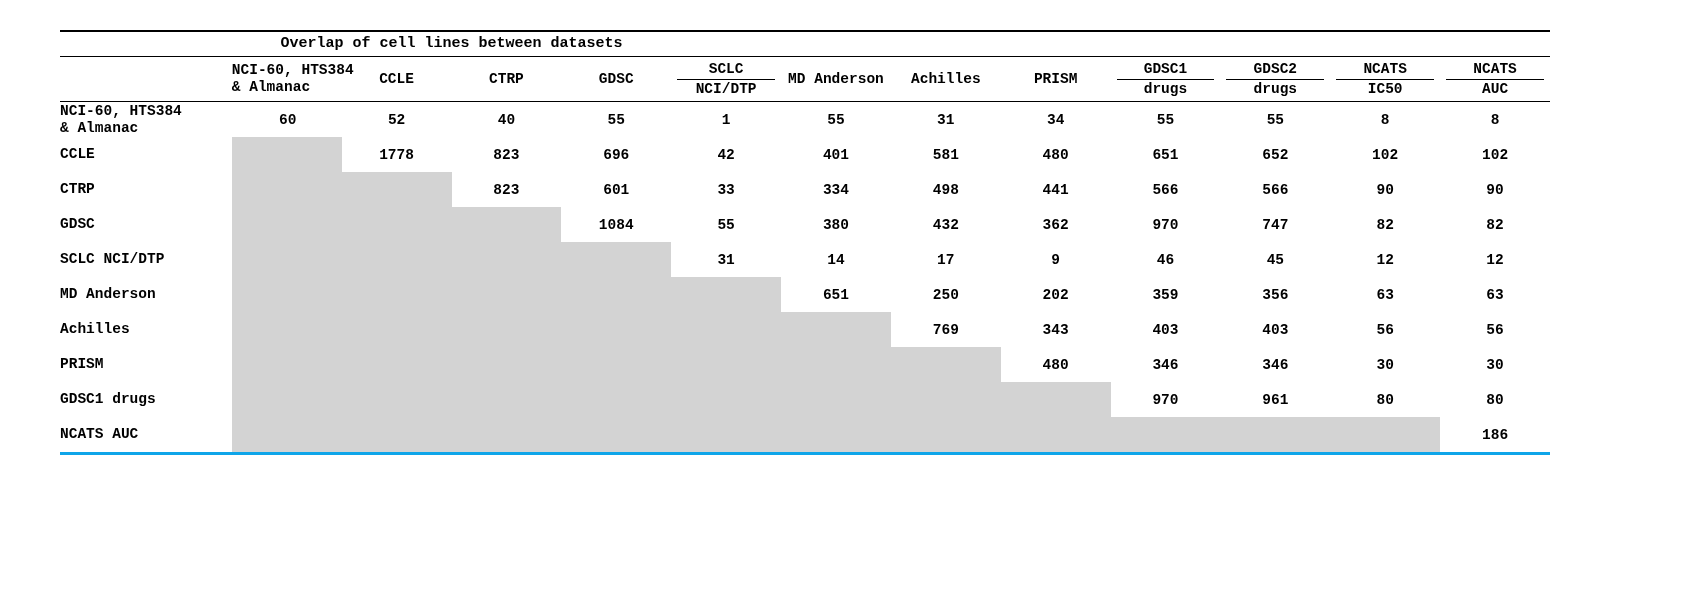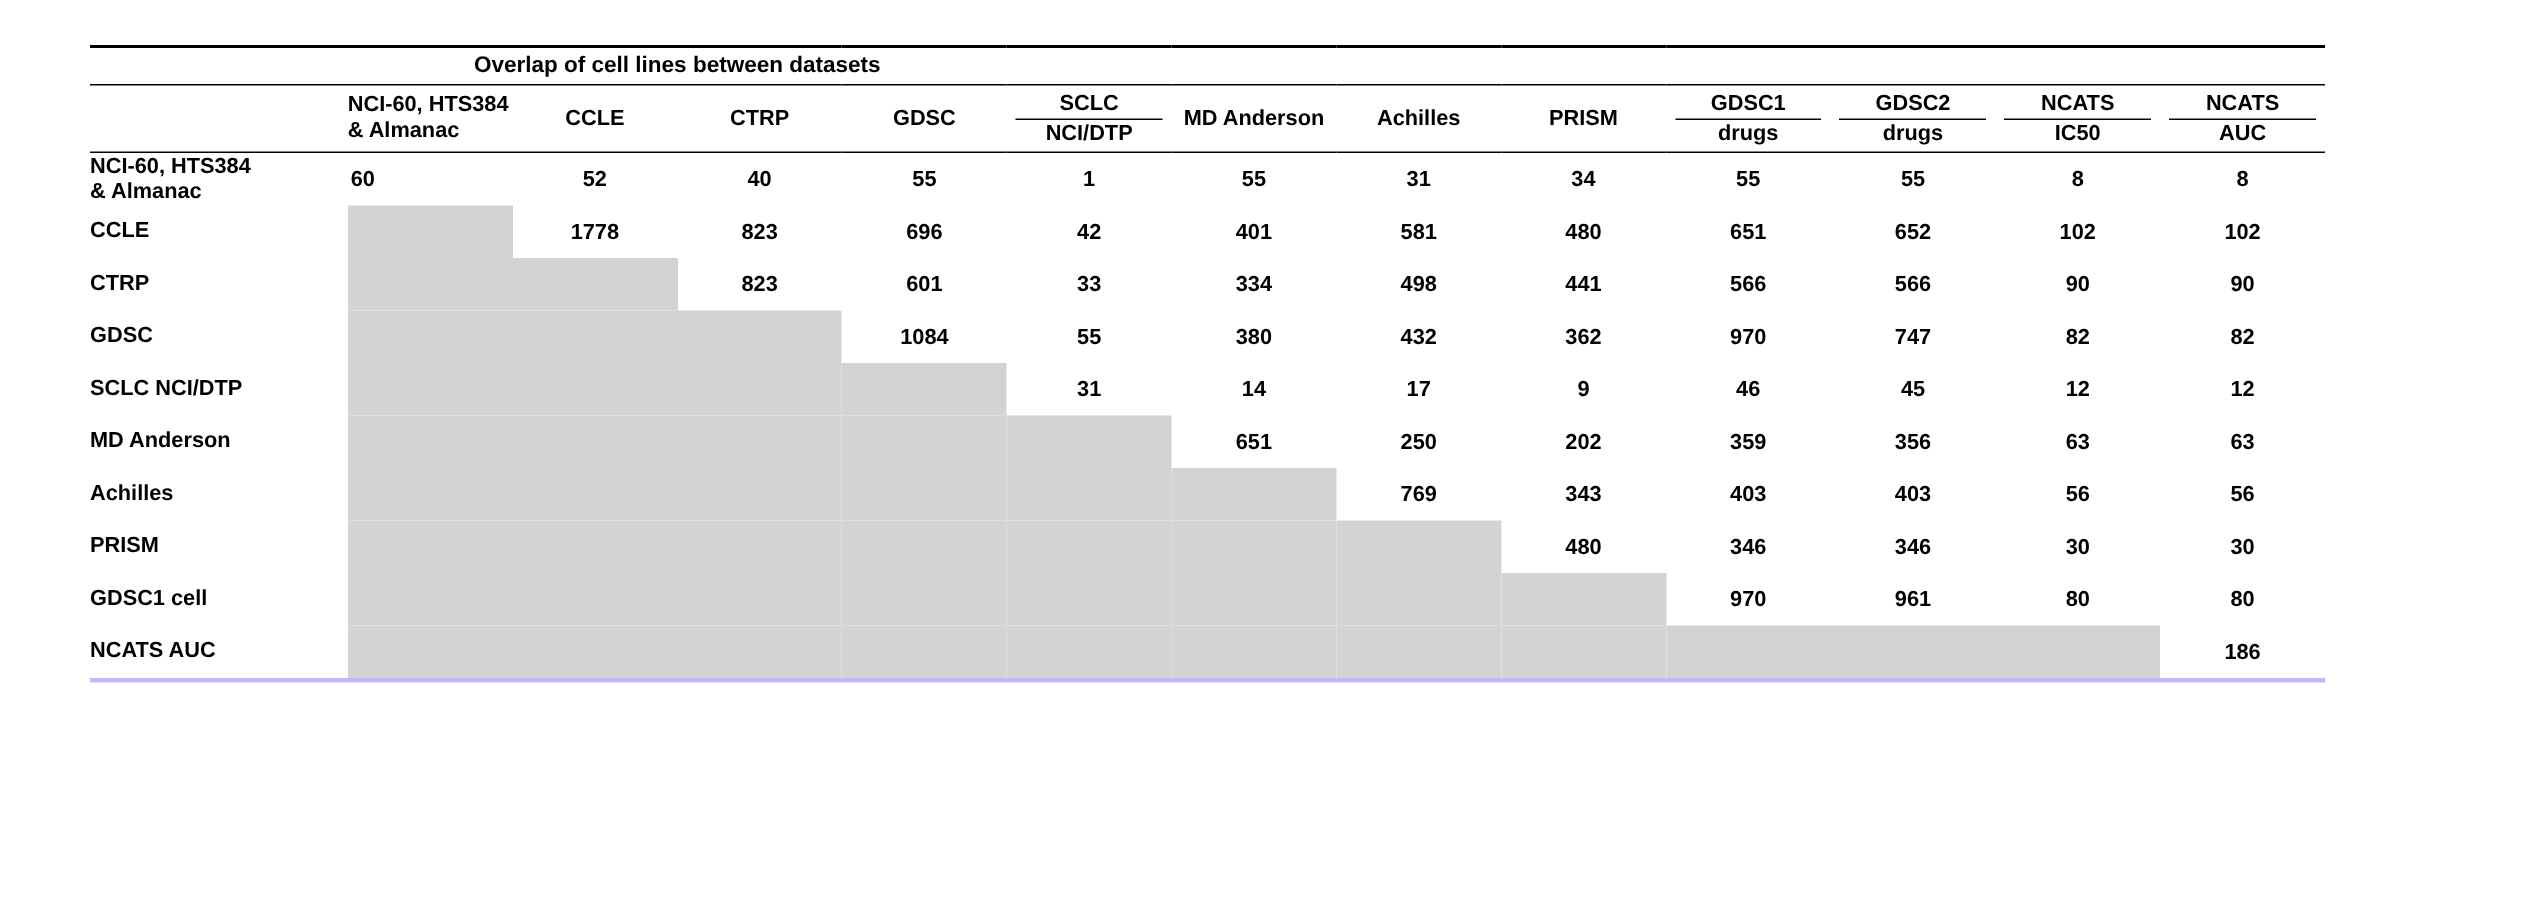--- a/index.html
+++ b/index.html
@@ -17,20 +17,21 @@
   .page {
     position: relative;
     width: 1686px;
     height: 615px;
   }
   .table-wrap {
     position: absolute;
     left: 60px;
     top: 30px;
     width: 1490px;
+    font-family: Liberation Mono, monospace;
   }
   table.matrix {
     border-collapse: collapse;
     table-layout: fixed;
     width: 1490px;
     font-size: 15px;
     font-weight: bold;
   }
   table.matrix td, table.matrix th {
     padding: 0;
@@ -42,21 +43,21 @@
   .rule-top td {
     border-top: 2.5px solid #000;
   }
   .rule-mid td {
     border-top: 1.5px solid #000;
   }
   .rule-head td {
     border-bottom: 1.5px solid #000;
   }
   .rule-bottom td {
-    border-bottom: 3px solid #c4b5fd;
+    border-bottom: 3px solid #0ea5e9;
   }
 
   
   .caption-cell {
     text-align: center;
     font-size: 15px;
     font-weight: bold;
     height: 24px;
     line-height: 24px;
     padding-top: 2px;
@@ -97,21 +98,21 @@
     display: block;
   }
 
   
   .val {
     text-align: center;
     font-size: 14.5px;
     height: 35px;
   }
   .val.firstcol {
-    text-align: left;
+    text-align: center;
     padding-left: 2px;
   }
   .shade {
     background: #d3d3d3;
   }
   col.c0 { width: 122px; }
   col.cx { width: 78px; }
 </style>
 </head>
 <body>
@@ -328,21 +329,21 @@
             <td class="val shade"></td>
             <td class="val shade"></td>
             <td class="val">480</td>
             <td class="val">346</td>
             <td class="val">346</td>
             <td class="val">30</td>
             <td class="val">30</td>
           </tr>
           <tr>
             <td class="rowlab">
-              <span class="two">GDSC1 cell</span>
+              <span class="two">GDSC1 drugs</span>
             </td>
             <td class="val firstcol shade"></td>
             <td class="val shade"></td>
             <td class="val shade"></td>
             <td class="val shade"></td>
             <td class="val shade"></td>
             <td class="val shade"></td>
             <td class="val shade"></td>
             <td class="val shade"></td>
             <td class="val">970</td>

